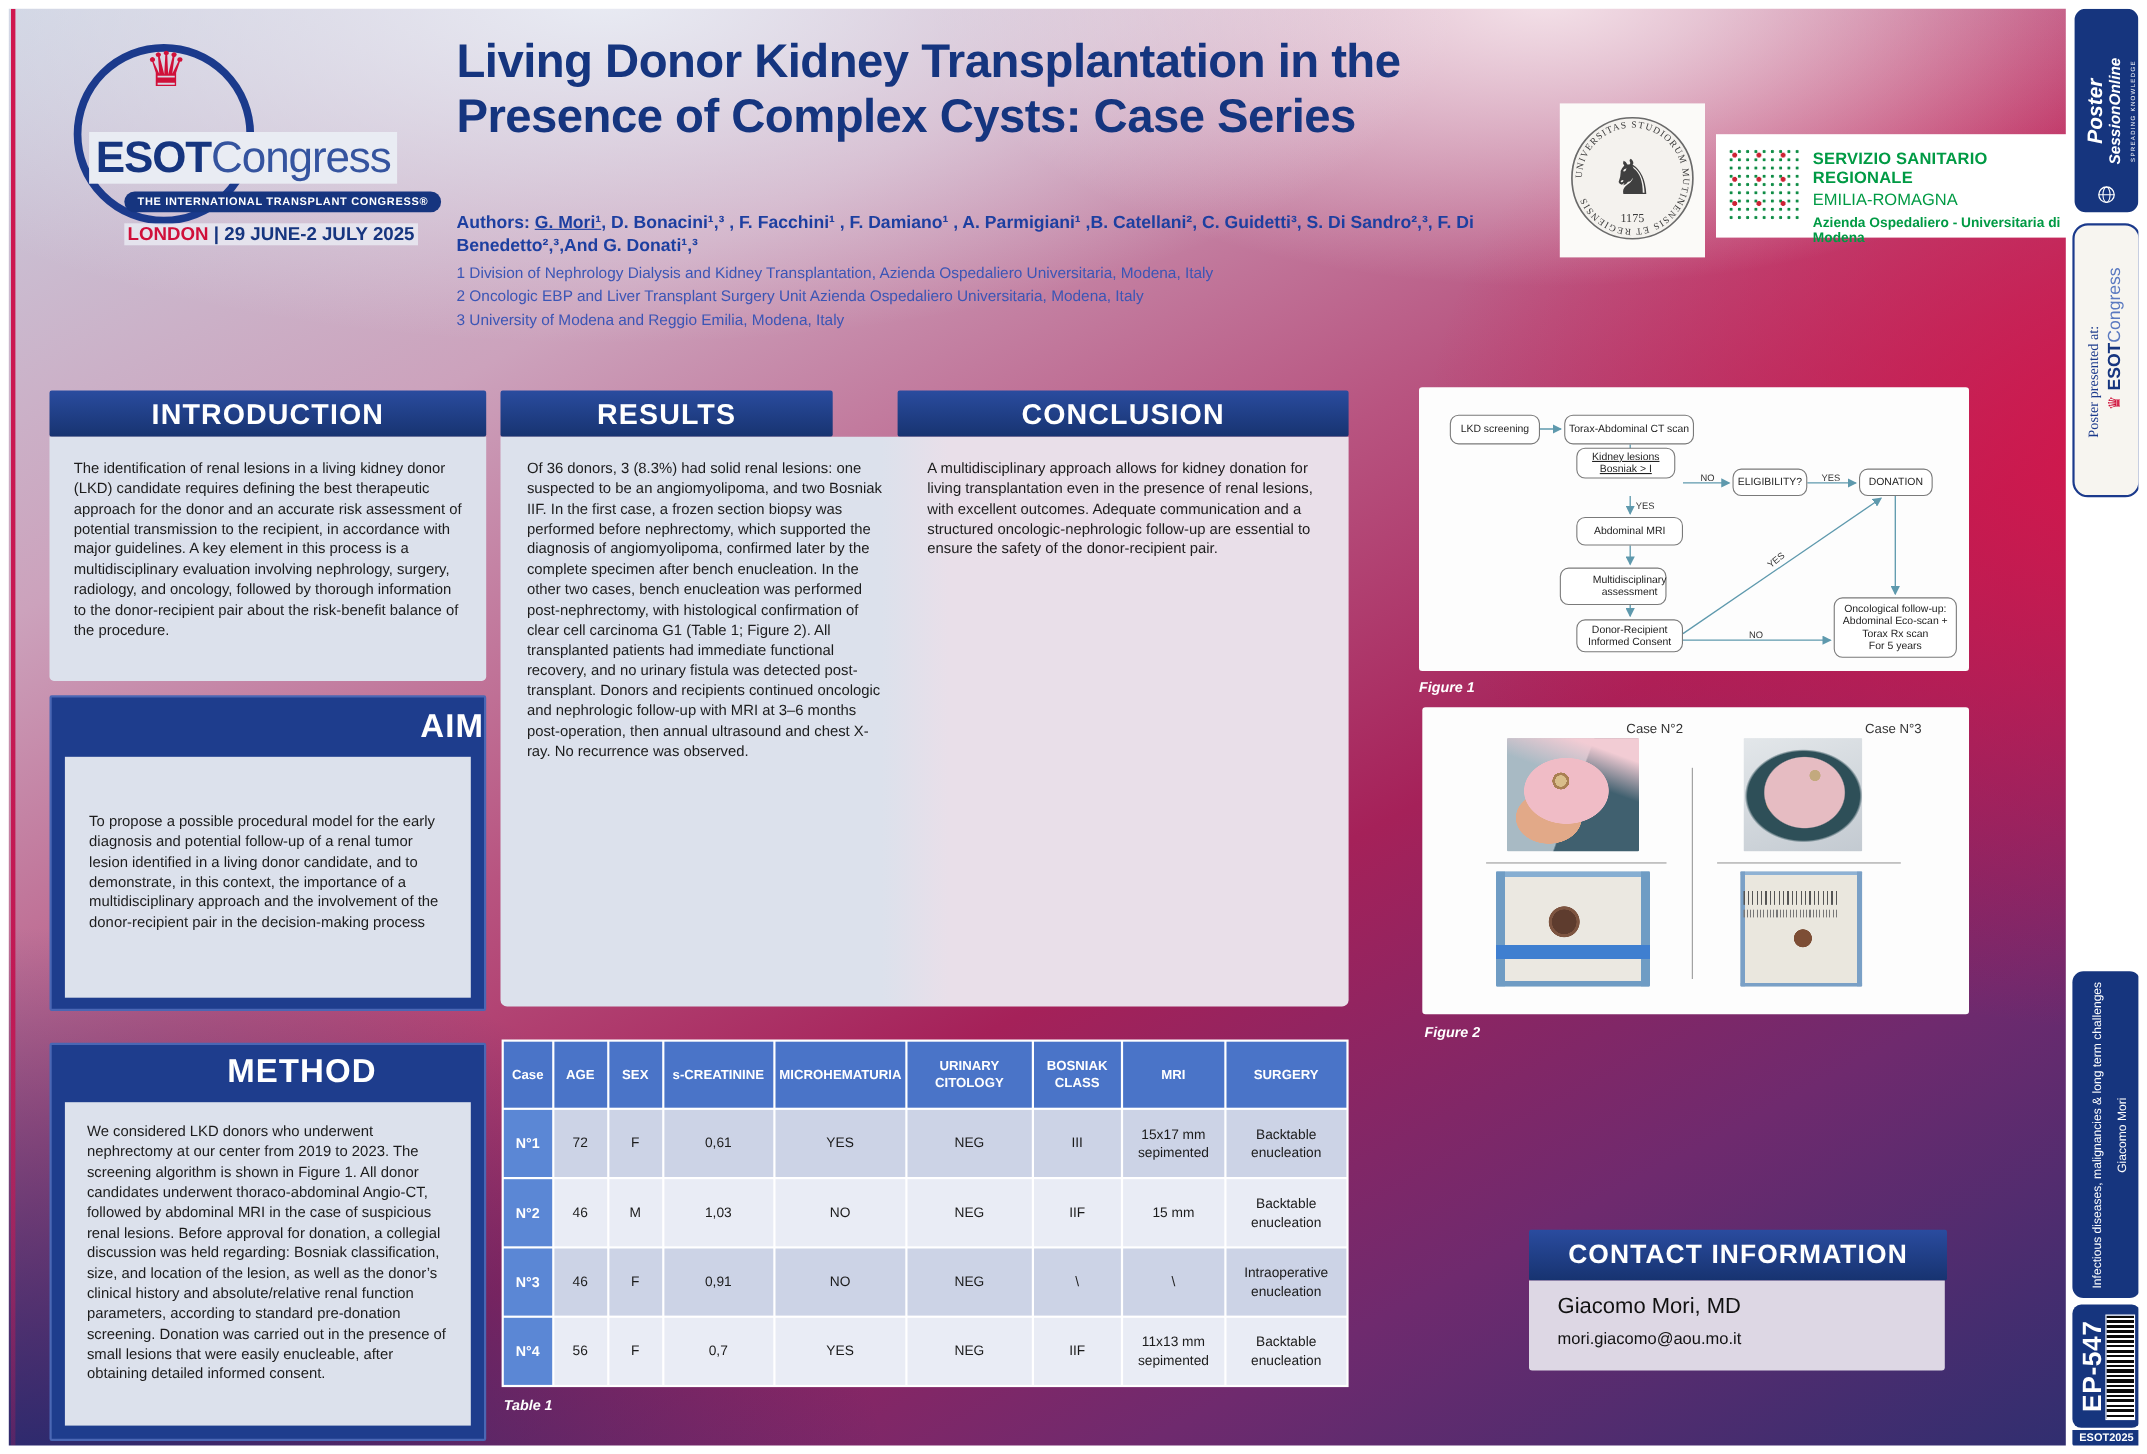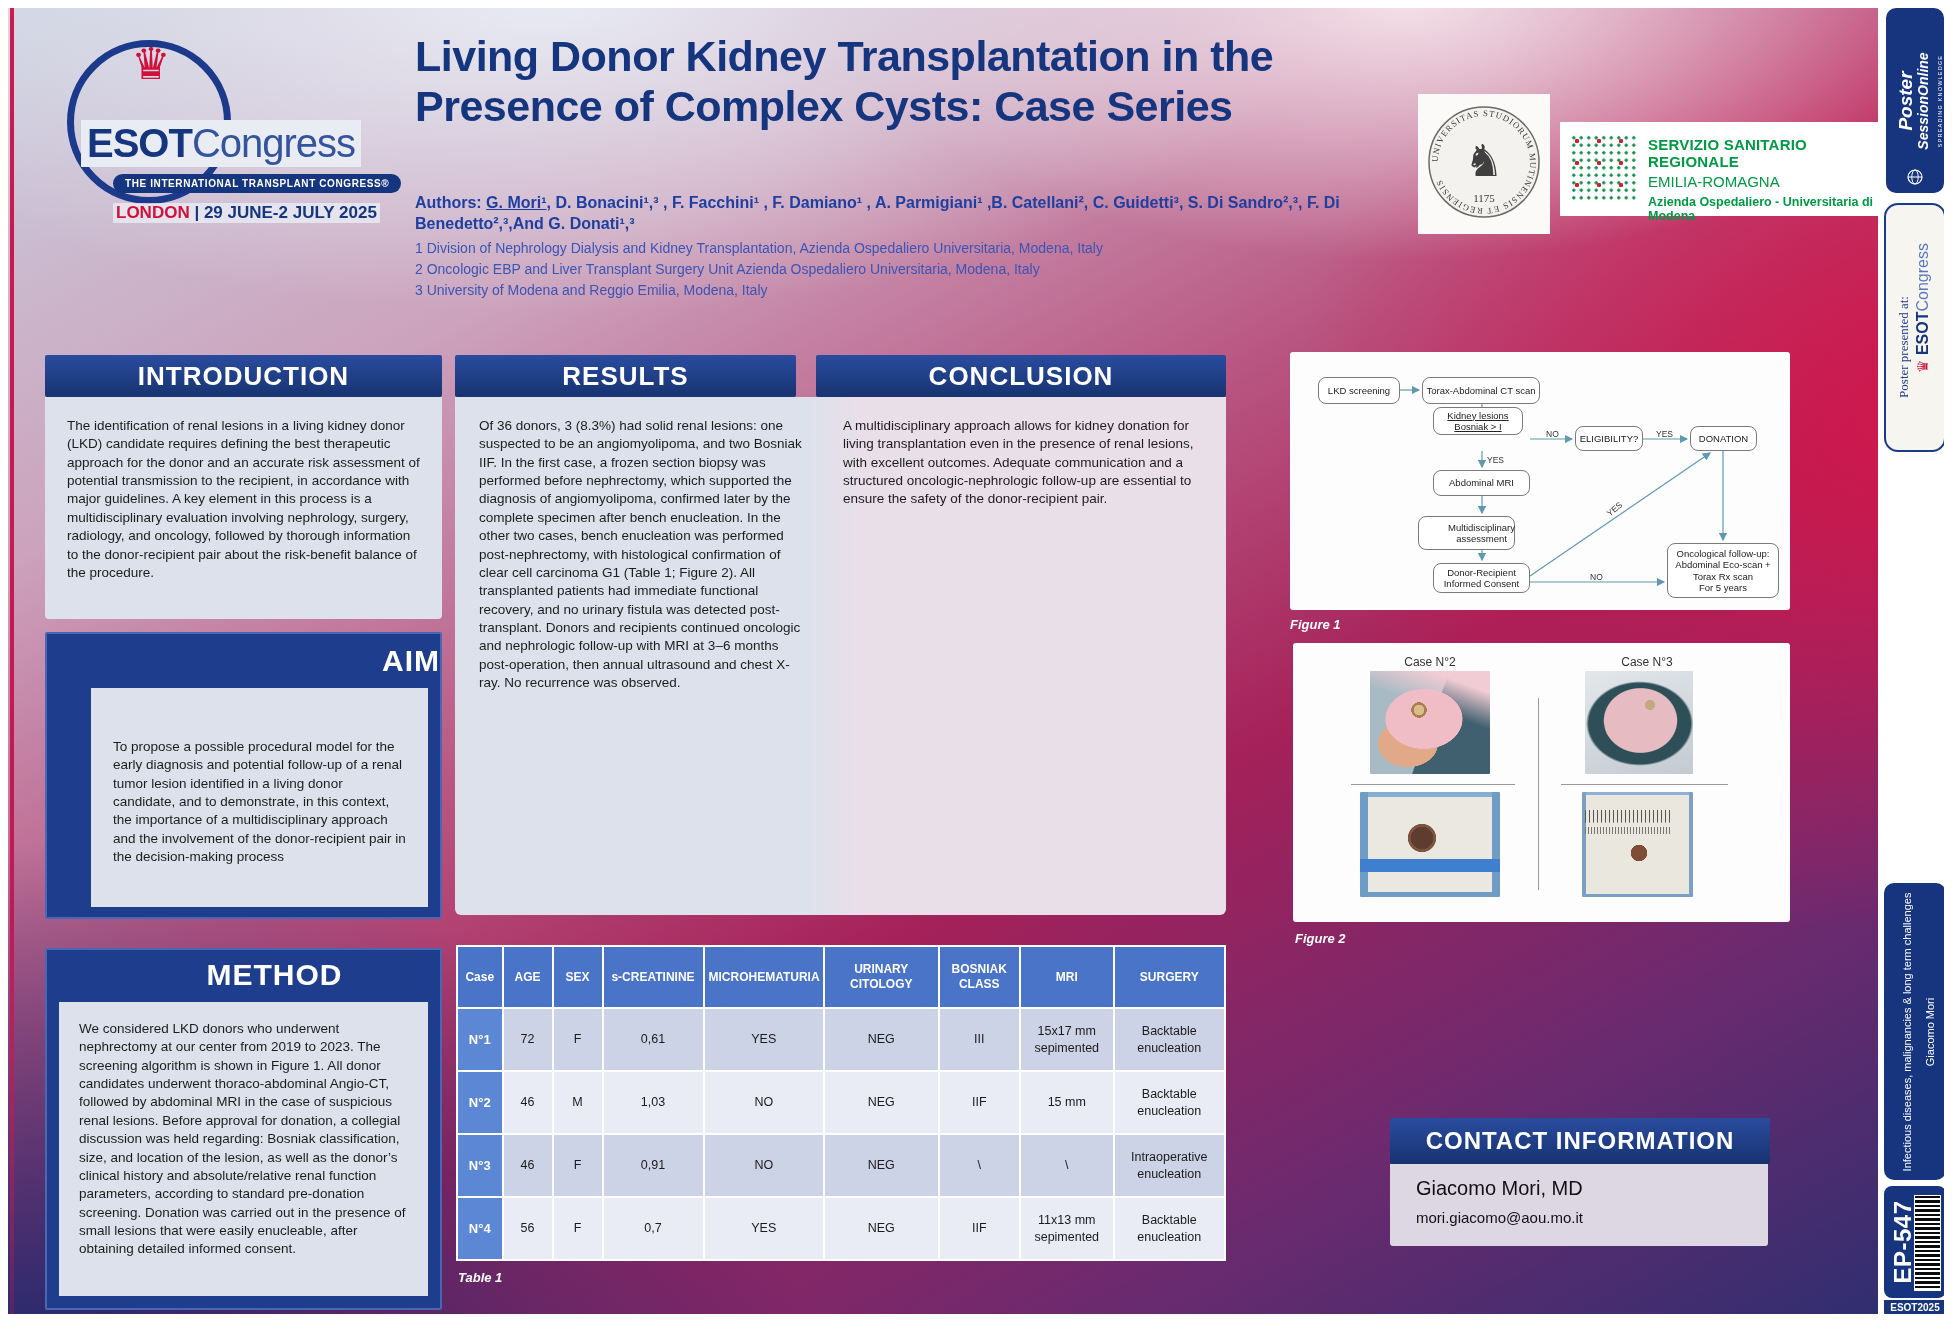--- a/index.html
+++ b/index.html
@@ -47,26 +47,26 @@
 
   
   .hdr-bar{position:absolute;background:linear-gradient(180deg,#2a4c9f,#173370);color:#fff;font-weight:bold;text-align:center;letter-spacing:1px;border-radius:2px;}
   .big-hdr{font-size:26px;line-height:42px;height:42px;}
   .light-box{background:#dce1ec;}
   .body-text{font-size:13.5px;line-height:1.36;color:#1c1c1c;}
 
   .intro-body{position:absolute;left:45px;top:397px;width:397px;height:222px;box-sizing:border-box;padding:20px 22px;border-radius:0 0 4px 4px;}
   .aim-panel{position:absolute;left:45px;top:632px;width:397px;height:287px;background:#1e3d8d;border:2px solid #4a67b4;box-sizing:border-box;border-radius:2px;}
   .aim-title{position:absolute;left:0;top:10px;width:100%;text-align:right;color:#fff;font-weight:bold;font-size:30px;letter-spacing:1px;}
-  .aim-inner{position:absolute;left:12px;top:54px;right:12px;bottom:10px;box-sizing:border-box;padding:50px 22px 10px 22px;margin-left:32px;}
+  .aim-inner{position:absolute;left:12px;top:54px;right:12px;bottom:10px;box-sizing:border-box;padding:50px 22px 10px 22px;}
   .method-panel{position:absolute;left:45px;top:948px;width:397px;height:362px;background:#1e3d8d;border:2px solid #4a67b4;box-sizing:border-box;border-radius:2px;}
   .method-title{position:absolute;left:0;top:8px;width:100%;text-align:center;color:#fff;font-weight:bold;font-size:30px;letter-spacing:1px;padding-left:31px;}
   .method-inner{position:absolute;left:12px;top:52px;right:12px;bottom:12px;box-sizing:border-box;padding:18px 20px;}
 
-  .results-hdr{left:455px;top:355px;width:341px;}
+  .results-hdr{left:455px;top:355px;width:302px;}
   .conclusion-hdr{left:816px;top:355px;width:410px;}
   .mid-panel{position:absolute;left:455px;top:397px;width:771px;height:518px;border-radius:0 0 6px 6px;
     background:linear-gradient(90deg,#dce1ec 0%,#dce1ec 45%,#e9dfe9 53%,#e9dfe9 100%);}
   .results-text{position:absolute;left:24px;top:20px;width:332px;}
   .conclusion-text{position:absolute;left:388px;top:20px;width:356px;}
 
   
   .tbl{position:absolute;left:456px;top:945px;width:770px;border-collapse:separate;border-spacing:2px;background:#fff;table-layout:fixed;}
   .tbl th,.tbl td{text-align:center;vertical-align:middle;padding:2px 4px;}
   .tbl thead th{background:#4a74c8;color:#fff;font-size:12px;font-weight:bold;height:56px;line-height:1.25;}
@@ -79,21 +79,21 @@
 
   
   .fig1{position:absolute;left:1290px;top:352px;width:500px;height:258px;background:#fdfdfd;border-radius:3px;}
   .fc-node{position:absolute;border:1px solid #7a7a7a;border-radius:8px;background:#fff;display:flex;align-items:center;justify-content:center;text-align:center;font-size:9.5px;color:#222;line-height:1.2;white-space:pre-line;box-sizing:border-box;padding:1px 2px;}
   .fc-svg{position:absolute;left:0;top:0;}
   .fc-label{position:absolute;font-size:8.5px;color:#333;}
   .fig-caption{position:absolute;color:#fff;font-size:13px;font-weight:bold;font-style:italic;}
 
   
   .fig2{position:absolute;left:1293px;top:643px;width:497px;height:279px;background:#fdfdfd;border-radius:3px;}
-  .case-label{position:absolute;top:12px;width:200px;text-align:center;font-size:12px;color:#333;}
+  .case-label{position:absolute;top:12px;width:200px;text-align:right;font-size:12px;color:#333;}
   .photo{position:absolute;border-radius:1px;}
   .divider{position:absolute;background:#9a9a9a;}
   .photo-p1{left:77px;top:28px;width:120px;height:103px;
     background:
       radial-gradient(circle,#d9bd8a 0 30%,#a97f52 31% 45%,transparent 46%) 38% 34%/26px 22px no-repeat,
       radial-gradient(ellipse,#f0bcc6 0 60%,transparent 61%) 30% 40%/90px 70px no-repeat,
       radial-gradient(ellipse,#e2a988 0 60%,transparent 61%) 6% 94%/70px 55px no-repeat,
       linear-gradient(200deg,#f2ccd4 0 15%,transparent 40%),
       linear-gradient(110deg,transparent 50%,#40606f 51%),
       #a8bac4;}

